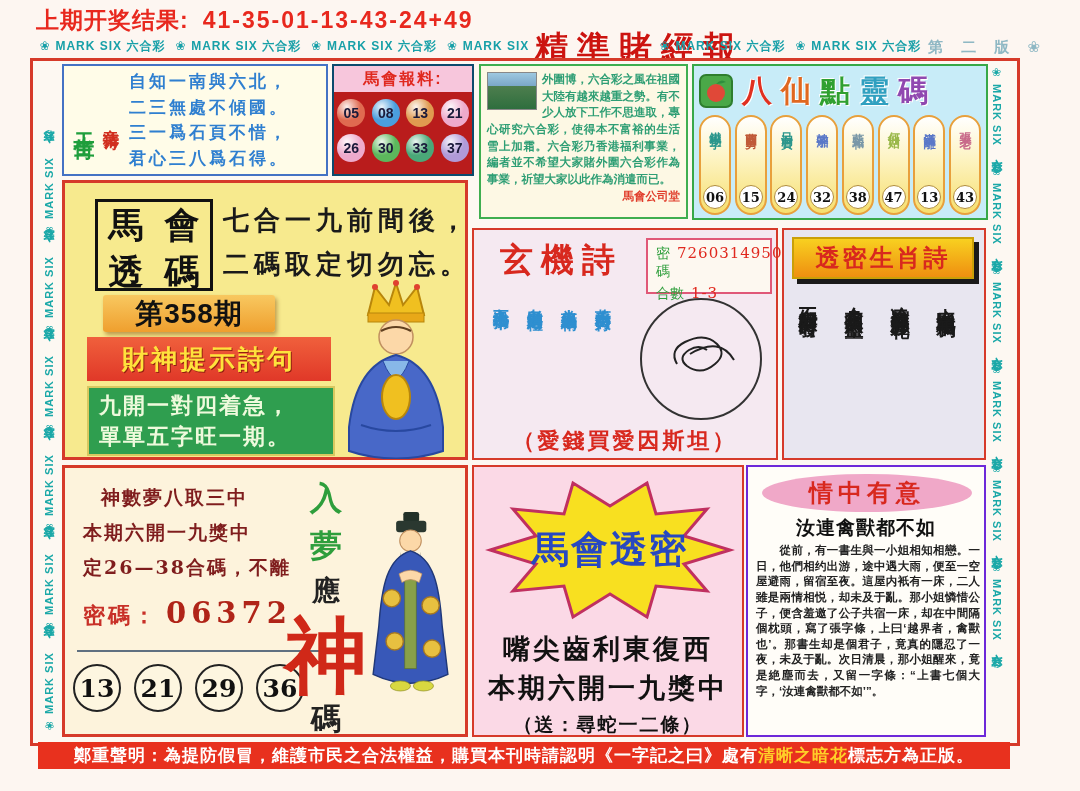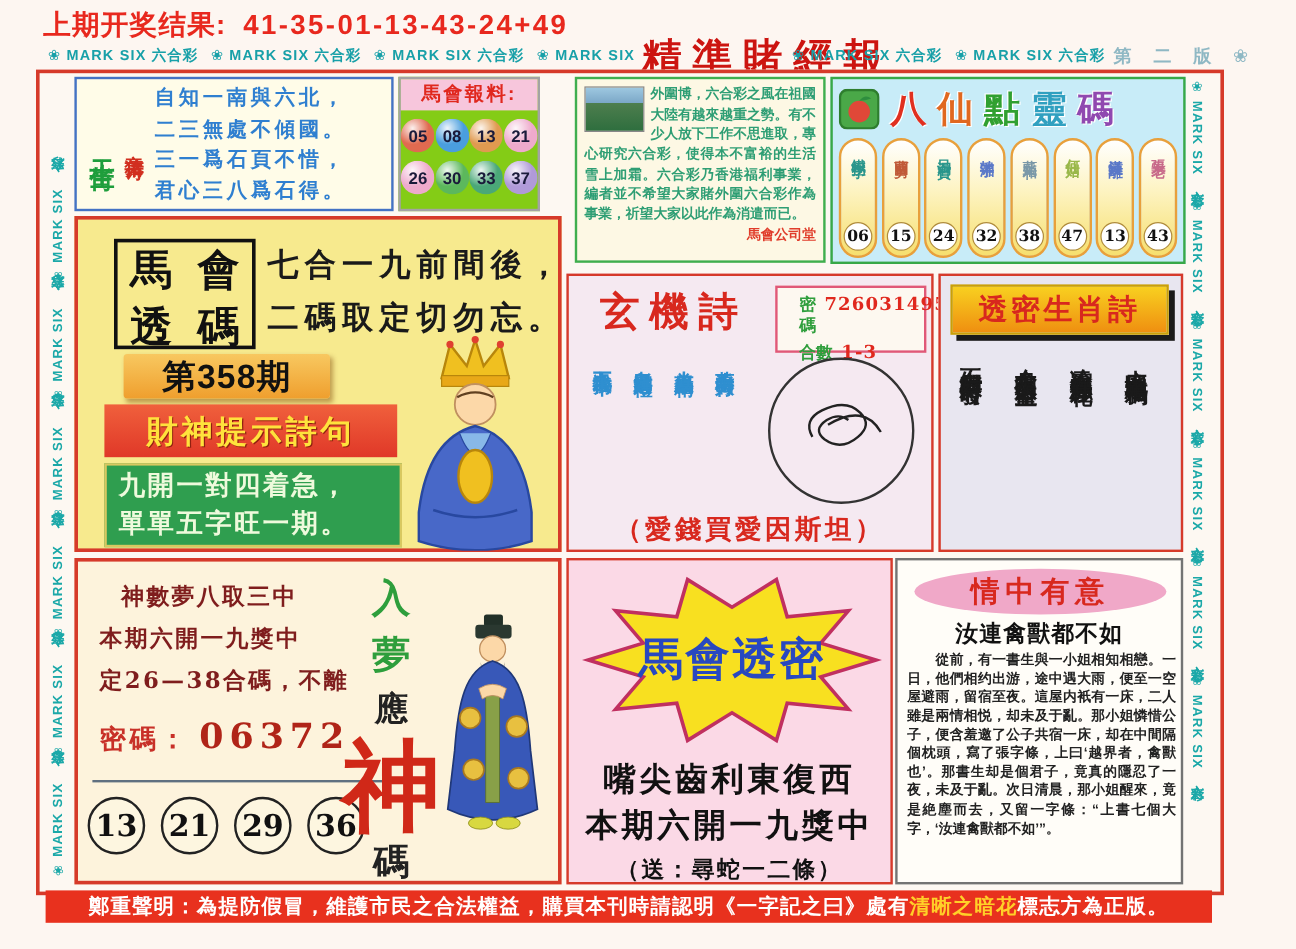--- a/index.html
+++ b/index.html
@@ -27,21 +27,21 @@
   .rail span{margin:4px 0;}
 
   
   #box-a{left:62px;top:64px;width:266px;height:112px;border:2px solid #4472c4;background:#fffce8;display:flex;align-items:center;padding:2px 6px;box-sizing:border-box;}
   .vtitle{writing-mode:vertical-rl;text-orientation:upright;font-weight:bold;}
   #zodiac-t1{font-size:21px;color:#1f9e3c;letter-spacing:2px;margin-right:2px;}
   #zodiac-t2{font-size:16px;color:#d12f1f;letter-spacing:2px;margin-right:8px;}
   #zodiac-poem{flex:1;font-size:17px;font-weight:bold;color:#2f7fd0;line-height:1.5;letter-spacing:3px;}
 
   
-  #box-b{left:332px;top:64px;width:118px;height:112px;border:2px solid #a3a3a3;background:#84cc16;box-sizing:border-box;}
+  #box-b{left:332px;top:64px;width:142px;height:112px;border:2px solid #0c4a6e;background:#b91c1c;box-sizing:border-box;}
   #box-b .strip{height:26px;background:#f7c6dc;color:#e0281e;font-size:16px;font-weight:bold;text-align:center;line-height:26px;letter-spacing:2px;}
   .ballrow{display:flex;justify-content:space-around;margin-top:7px;}
   .ball{width:28px;height:28px;border-radius:50%;display:flex;align-items:center;justify-content:center;
         font-size:14px;font-weight:bold;color:#1a1a3a;
         background-image:radial-gradient(circle at 35% 28%,rgba(255,255,255,.9),rgba(255,255,255,0) 50%);}
 
   
   #box-c{left:479px;top:64px;width:209px;height:155px;border:2px solid #3fae4f;background:#fdf8e4;box-sizing:border-box;padding:5px 6px;font-size:11.5px;font-weight:bold;color:#2e9e74;line-height:1.45;text-align:justify;}
   #photo-thumb{float:left;width:48px;height:36px;margin:1px 5px 2px 0;border:1px solid #888;
         background:linear-gradient(180deg,#9ec8e0 0%,#7ca8c8 35%,#4e7e4e 36%,#2e6e3e 100%);}
@@ -68,21 +68,21 @@
        font-size:28px;font-weight:bold;color:#111;display:flex;align-items:center;justify-content:center;letter-spacing:1px;}
   #caishen{left:22px;top:154px;width:244px;height:44px;background:linear-gradient(180deg,#f0603c,#e03828);display:flex;align-items:center;justify-content:center;
        font-size:26px;font-weight:bold;color:#ffe23c;letter-spacing:3px;text-shadow:1px 1px 0 #902010;}
   #greenbox{left:22px;top:203px;width:248px;height:70px;background:#2f9e4f;border:2px solid #d8c860;box-sizing:border-box;display:flex;flex-direction:column;justify-content:center;
        font-size:22px;font-weight:bold;color:#eefadc;letter-spacing:2px;padding-left:10px;line-height:1.4;font-family:"DejaVu Serif","Liberation Serif",serif;}
   #king-svg{left:256px;top:92px;}
 
   
   #box-f{left:472px;top:228px;width:306px;height:232px;border:2px solid #d63a2a;background:#f5e9f1;box-sizing:border-box;}
   #xj-title{left:26px;top:8px;font-size:33px;font-weight:bold;color:#d8281e;letter-spacing:8px;font-family:"DejaVu Serif","Liberation Serif",serif;}
-  #xj-code{left:172px;top:8px;width:126px;height:56px;border:2px solid #e05878;background:#fdf8f0;box-sizing:border-box;padding:4px 18px;font-weight:bold;}
+  #xj-code{left:172px;top:8px;width:126px;height:56px;border:2px solid #e05878;background:#fdf8f0;box-sizing:border-box;padding:4px 8px;font-weight:normal;}
   #xj-code .row{display:flex;align-items:baseline;margin-bottom:3px;}
   #xj-code .lab{color:#2f9e3c;font-size:14px;margin-right:7px;}
   #xj-code .val{color:#e0281e;font-size:15px;letter-spacing:1px;font-family:"DejaVu Serif","Liberation Serif",serif;}
   #xj-poem{left:10px;top:66px;height:130px;writing-mode:vertical-rl;text-orientation:upright;font-size:16px;font-weight:bold;color:#2f8fd0;letter-spacing:1px;line-height:34px;}
   #xj-circle{left:158px;top:64px;}
   #xj-bottom{left:0;top:196px;width:100%;text-align:center;font-size:22px;font-weight:bold;color:#d8281e;letter-spacing:3px;}
 
   
   #box-g{left:782px;top:228px;width:204px;height:232px;border:2px solid #d63a2a;background:#e8e6f0;box-sizing:border-box;}
   #tm-banner{left:8px;top:7px;width:182px;height:42px;background:linear-gradient(180deg,#f8d020,#ef8f10);border:2px solid #caa008;box-shadow:5px 5px 0 #1a1a1a;box-sizing:border-box;
@@ -111,21 +111,21 @@
   #box-i{left:472px;top:465px;width:272px;height:272px;border:2px solid #d63a2a;background:#fbd9e6;box-sizing:border-box;}
   #burst-wrap{left:11px;top:8px;width:250px;height:150px;}
   #burst-text{left:0;top:0;width:250px;height:150px;display:flex;align-items:center;justify-content:center;
        font-size:37px;font-weight:bold;color:#2848c0;letter-spacing:2px;font-family:"DejaVu Serif","Liberation Serif",serif;}
   .toumi-line{left:0;width:100%;text-align:center;font-size:27px;font-weight:bold;color:#111;letter-spacing:3px;}
   #toumi-l1{top:164px;}
   #toumi-l2{top:203px;}
   #toumi-gift{left:0;top:245px;width:100%;text-align:center;font-size:19px;font-weight:bold;color:#111;letter-spacing:2px;}
 
   
-  #box-j{left:746px;top:465px;width:240px;height:272px;border:2px solid #737373;background:#fffdf8;box-sizing:border-box;}
+  #box-j{left:746px;top:465px;width:240px;height:272px;border:2px solid #6d28d9;background:#fffdf8;box-sizing:border-box;}
   #story-ellipse{left:14px;top:7px;width:210px;height:38px;background:#f0a8c8;border-radius:50%;display:flex;align-items:center;justify-content:center;
        font-size:24px;font-weight:bold;color:#d8281e;letter-spacing:5px;font-family:"DejaVu Serif","Liberation Serif",serif;}
   #story-sub{left:0;top:48px;width:100%;text-align:center;font-size:19px;font-weight:bold;color:#111;letter-spacing:1px;}
   #story-body{left:8px;top:76px;width:224px;font-size:11.5px;font-weight:bold;color:#222;line-height:1.36;text-align:justify;white-space:pre-line;}
 
   
   #disclaimer{left:38px;top:742px;width:972px;height:27px;background:#e8311e;display:flex;align-items:center;justify-content:center;
        font-size:17px;font-weight:bold;color:#fff;letter-spacing:1px;white-space:nowrap;}
   #disclaimer .hl{color:#ffd028;}
 </style>

